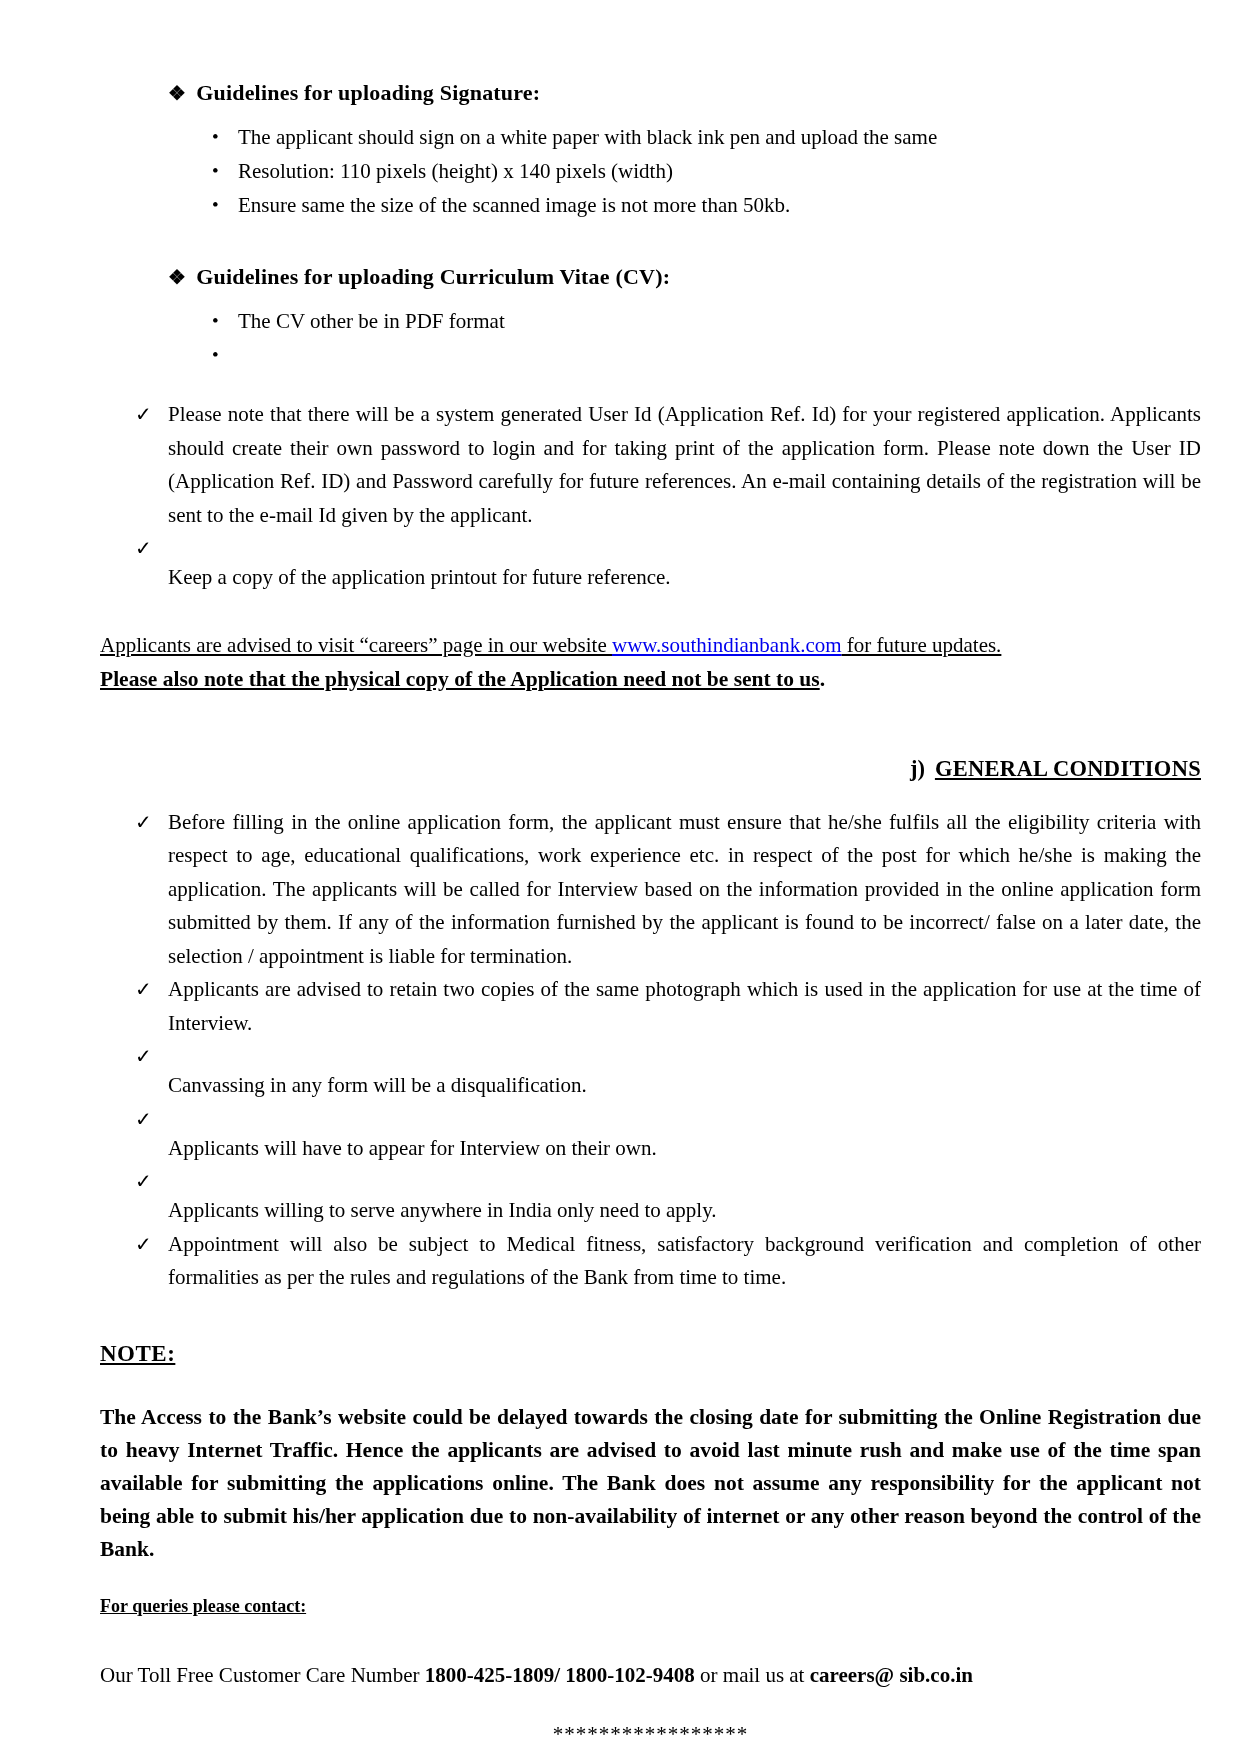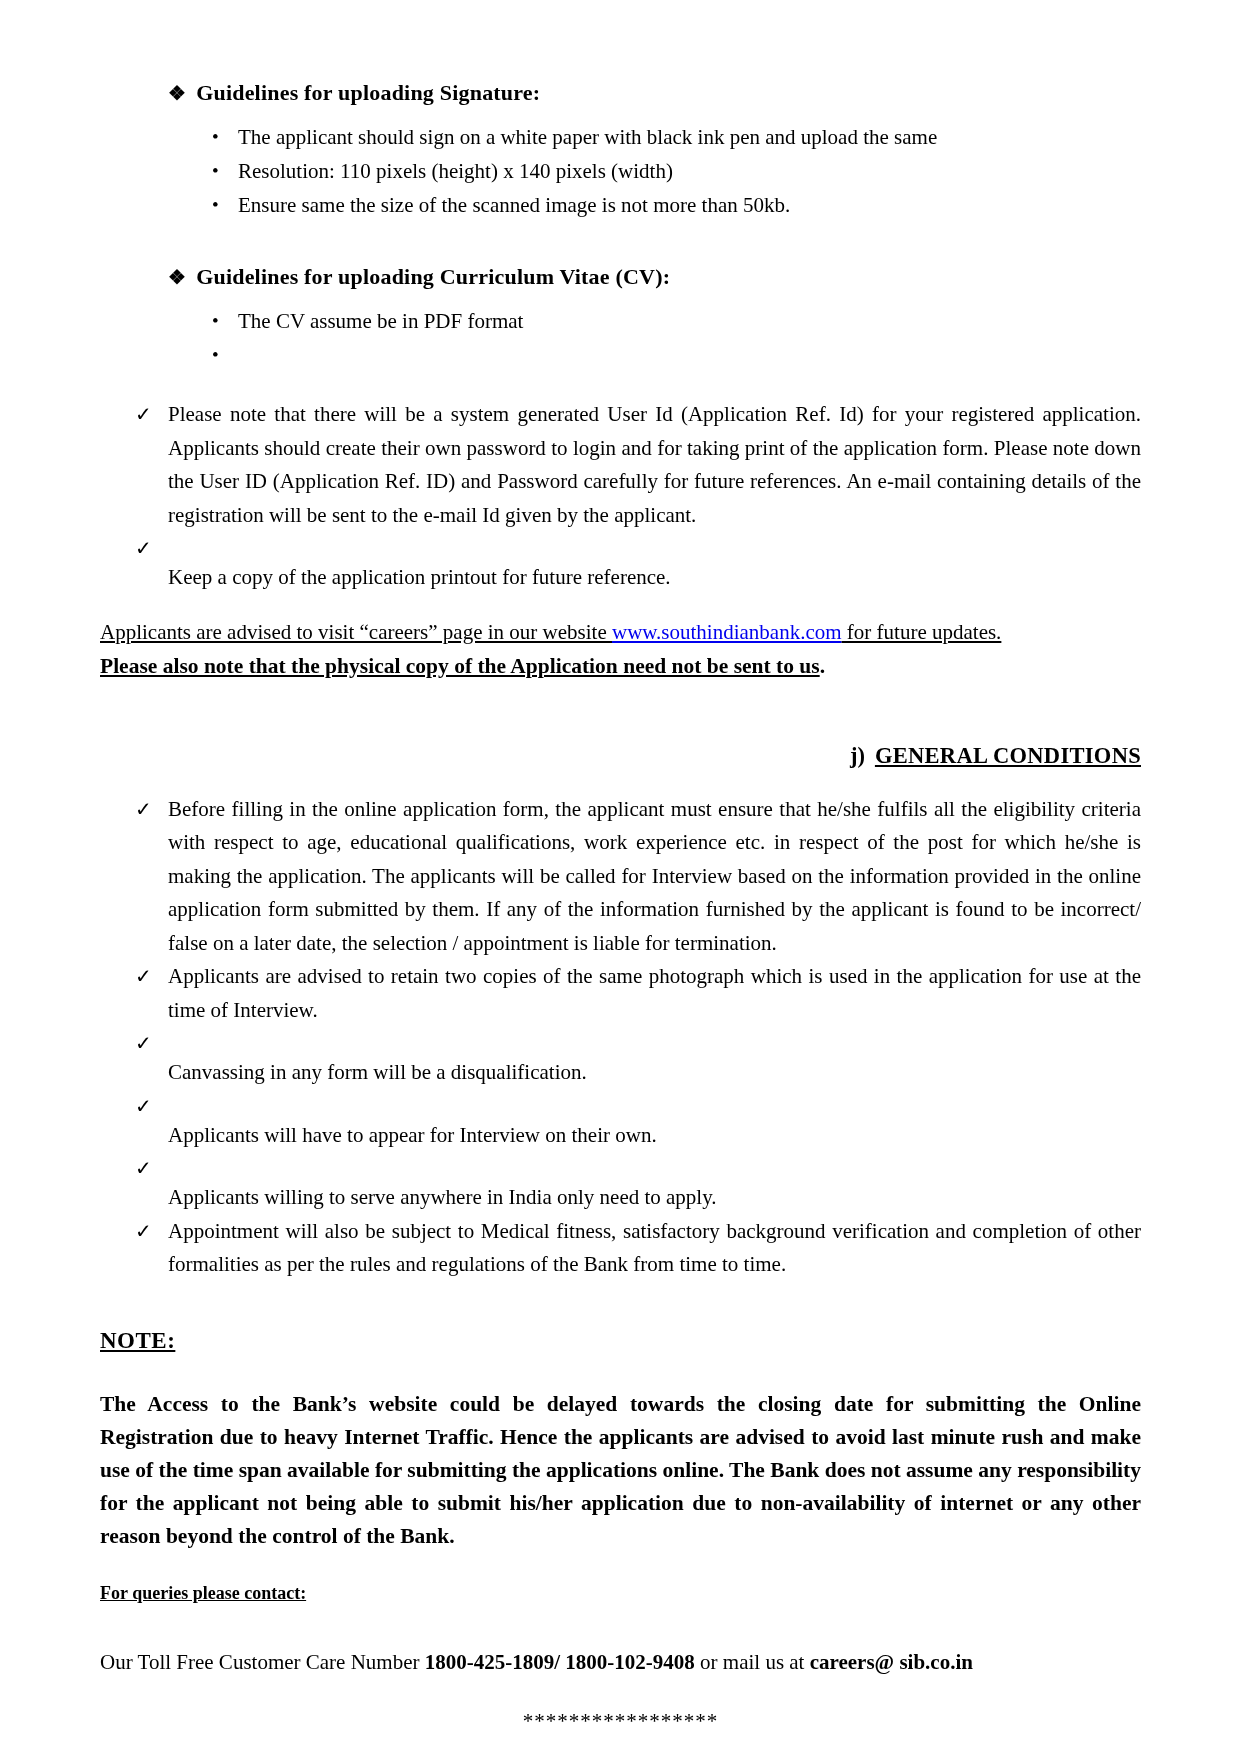--- a/index.html
+++ b/index.html
@@ -6,21 +6,21 @@
   html, body { background: #ffffff; }
   body {
     width: 1241px;
     height: 1754px;
     color: #000000;
     font-family: "Liberation Serif", "DejaVu Serif", serif;
     font-size: 21px;
     position: relative;
     overflow: hidden;
   }
-  .page { padding: 80px 100px 0 100px; }
+  .page { padding: 80px 40px 0 100px; }
 
   
   .diamond-heading {
     font-weight: bold;
     font-size: 22px;
     margin-left: 68px;
     margin-bottom: 14px;
     letter-spacing: 0.2px;
   }
   .diamond-heading .diamond { margin-right: 10px; font-size: 20px; }
@@ -33,21 +33,21 @@
   .gap-sig-cv { height: 42px; }
   .gap-cv-checks { height: 26px; }
 
   
   .check-item { display: flex; margin-left: 35px; line-height: 33.5px; }
   .check-item .check { width: 33px; flex: none; font-size: 20px; }
   .check-item .txt { flex: 1; text-align: justify; }
   .check-item .txt.nojustify { text-align: left; margin-top: 29px; }
 
   
-  .careers-note { margin-top: 20px; line-height: 34px; }
+  .careers-note { margin-top: 33px; line-height: 34px; }
   .careers-note .u { text-decoration: underline; }
   .careers-note .link {
     text-decoration: underline;
     cursor: pointer;
   }
   .careers-note .bold-line {
     font-weight: bold;
     font-size: 21.5px;
   }
   .careers-note .bold-line .u { text-decoration: underline; }
@@ -120,21 +120,21 @@
   </div>
 
   <div class="gap-sig-cv"></div>
 
   <div class="diamond-heading">
     <span class="diamond">❖</span><span>Guidelines for uploading Curriculum Vitae (CV):</span>
   </div>
   <div class="dot-list">
     <div class="dot-item">
       <span class="dot">•</span>
-      <span>The CV assume be in PDF format</span>
+      <span>The CV other be in PDF format</span>
     </div>
     <div class="dot-item">
       <span class="dot">•</span>
     </div>
   </div>
 
   <div class="gap-cv-checks"></div>
 
   <div class="check-item">
     <span class="check">✓</span>

